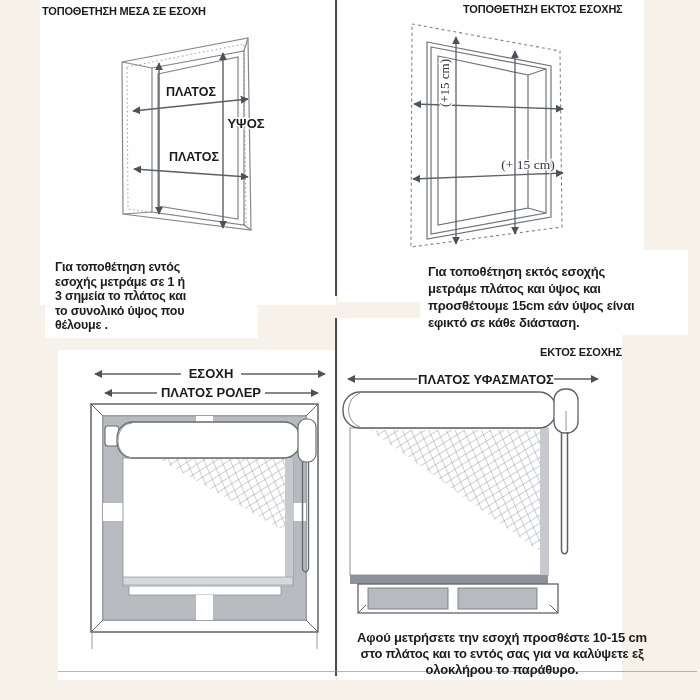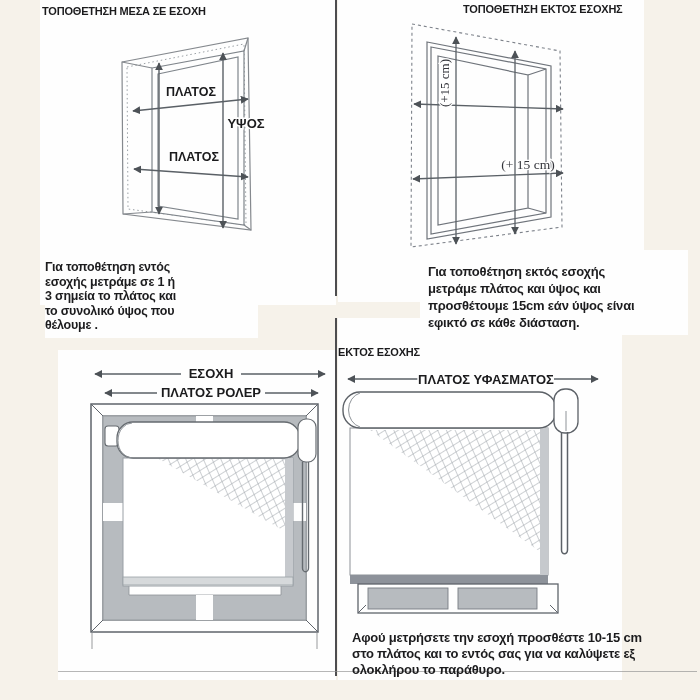--- a/index.html
+++ b/index.html
@@ -6,21 +6,21 @@
   body{font-family:"Liberation Sans",sans-serif;}
   #stage{position:relative;width:700px;height:700px;background:#f6f2ea;overflow:hidden;}
   .abs{position:absolute;}
   .panel{position:absolute;background:#fefefe;}
   .vdiv{position:absolute;width:2px;background:#4d4d4f;}
   .title{position:absolute;font-weight:700;font-size:11px;color:#1b1b1d;letter-spacing:-0.2px;white-space:nowrap;}
   .para{position:absolute;font-weight:700;color:#1c1c1e;letter-spacing:-0.2px;}
   .para span{display:block;}
   .para-tl{font-size:12.5px;line-height:14.6px;}
   .para-tr{font-size:13px;line-height:17px;}
-  .para-br{font-size:13px;line-height:16px;}
+  .para-br{font-size:13px;line-height:16px;text-align:center;}
   .bottomline{position:absolute;height:1px;background:#8f8f8f;opacity:.65;}
   svg text{font-family:"Liberation Sans",sans-serif;font-weight:700;fill:#1b1b1d;paint-order:stroke;stroke:#fefefe;stroke-width:3px;}
   svg text.serif{font-family:"Liberation Serif",serif;font-weight:400;fill:#33343a;stroke-width:2.5px;}
 </style>
 </head>
 <body>
 
 <div id="stage">
 
   <div class="panel" style="left:40px;top:0;width:296px;height:305px"></div>
@@ -29,21 +29,21 @@
   <div class="panel" style="left:420px;top:250px;width:268px;height:85px"></div>
   <div class="panel" style="left:58px;top:350px;width:278px;height:330px"></div>
   <div class="panel" style="left:338px;top:318px;width:284px;height:362px"></div>
 
   <div class="vdiv" style="left:335px;top:0;height:296px"></div>
   <div class="vdiv" style="left:335px;top:318px;height:358px"></div>
   <div class="bottomline" style="left:58px;top:671px;width:639px"></div>
 
   <div class="title" style="left:42px;top:5px">ΤΟΠΟΘΕΤΗΣΗ ΜΕΣΑ ΣΕ ΕΣΟΧΗ</div>
   <div class="title" style="left:463px;top:3px">ΤΟΠΟΘΕΤΗΣΗ ΕΚΤΟΣ ΕΣΟΧΗΣ</div>
-  <div class="title" style="left:338px;top:346px;width:284px;text-align:left">ΕΚΤΟΣ ΕΣΟΧΗΣ</div>
+  <div class="title" style="left:338px;top:346px;width:284px;text-align:right">ΕΚΤΟΣ ΕΣΟΧΗΣ</div>
 
   <svg class="abs" style="left:88px;top:30px" width="250" height="215" viewBox="0 0 250 215">
     <defs>
       <marker id="arr" viewBox="0 0 10 10" refX="9" refY="5" markerWidth="8" markerHeight="8" markerUnits="userSpaceOnUse" orient="auto-start-reverse">
         <path d="M0,0 L10,5 L0,10 Z" fill="#4d5257"></path>
       </marker>
     </defs>
     <g fill="none" stroke="#85898e" stroke-width="1.2">
       <polygon points="34,32 160,8 163,200 35,184" fill="#fefefe"></polygon>
       <polygon points="39,37 156,14 158,195 40,179" stroke="#9aa0a5" stroke-width="1" stroke-dasharray="1.5 2.8"></polygon>
@@ -168,21 +168,21 @@
     </g>
     <g>
       <rect x="16" y="210" width="200" height="29" fill="#fefefe" stroke="#5f646b" stroke-width="1.3"></rect>
       <rect x="26" y="214" width="80" height="21" fill="#b7bbbf" stroke="#787d83" stroke-width="0.9"></rect>
       <rect x="116" y="214" width="79" height="21" fill="#b7bbbf" stroke="#787d83" stroke-width="0.9"></rect>
       <line x1="16" y1="239" x2="24" y2="231" stroke="#5f646b" stroke-width="1"></line>
       <line x1="216" y1="239" x2="208" y2="231" stroke="#5f646b" stroke-width="1"></line>
     </g>
   </svg>
 
-  <div class="para para-tl" style="left:45px;top:260px;width:168px">
+  <div class="para para-tl" style="left:55px;top:260px;width:168px">
     <span>Για τοποθέτηση εντός</span>
     <span>εσοχής μετράμε σε 1 ή</span>
     <span>3 σημεία το πλάτος και</span>
     <span>το συνολικό ύψος που</span>
     <span>θέλουμε .</span>
   </div>
   <div class="para para-tr" style="left:428px;top:263px;width:240px">
     <span>Για  τοποθέτηση εκτός εσοχής</span>
     <span>μετράμε πλάτος και ύψος και</span>
     <span>προσθέτουμε 15cm εάν ύψος είναι</span>

